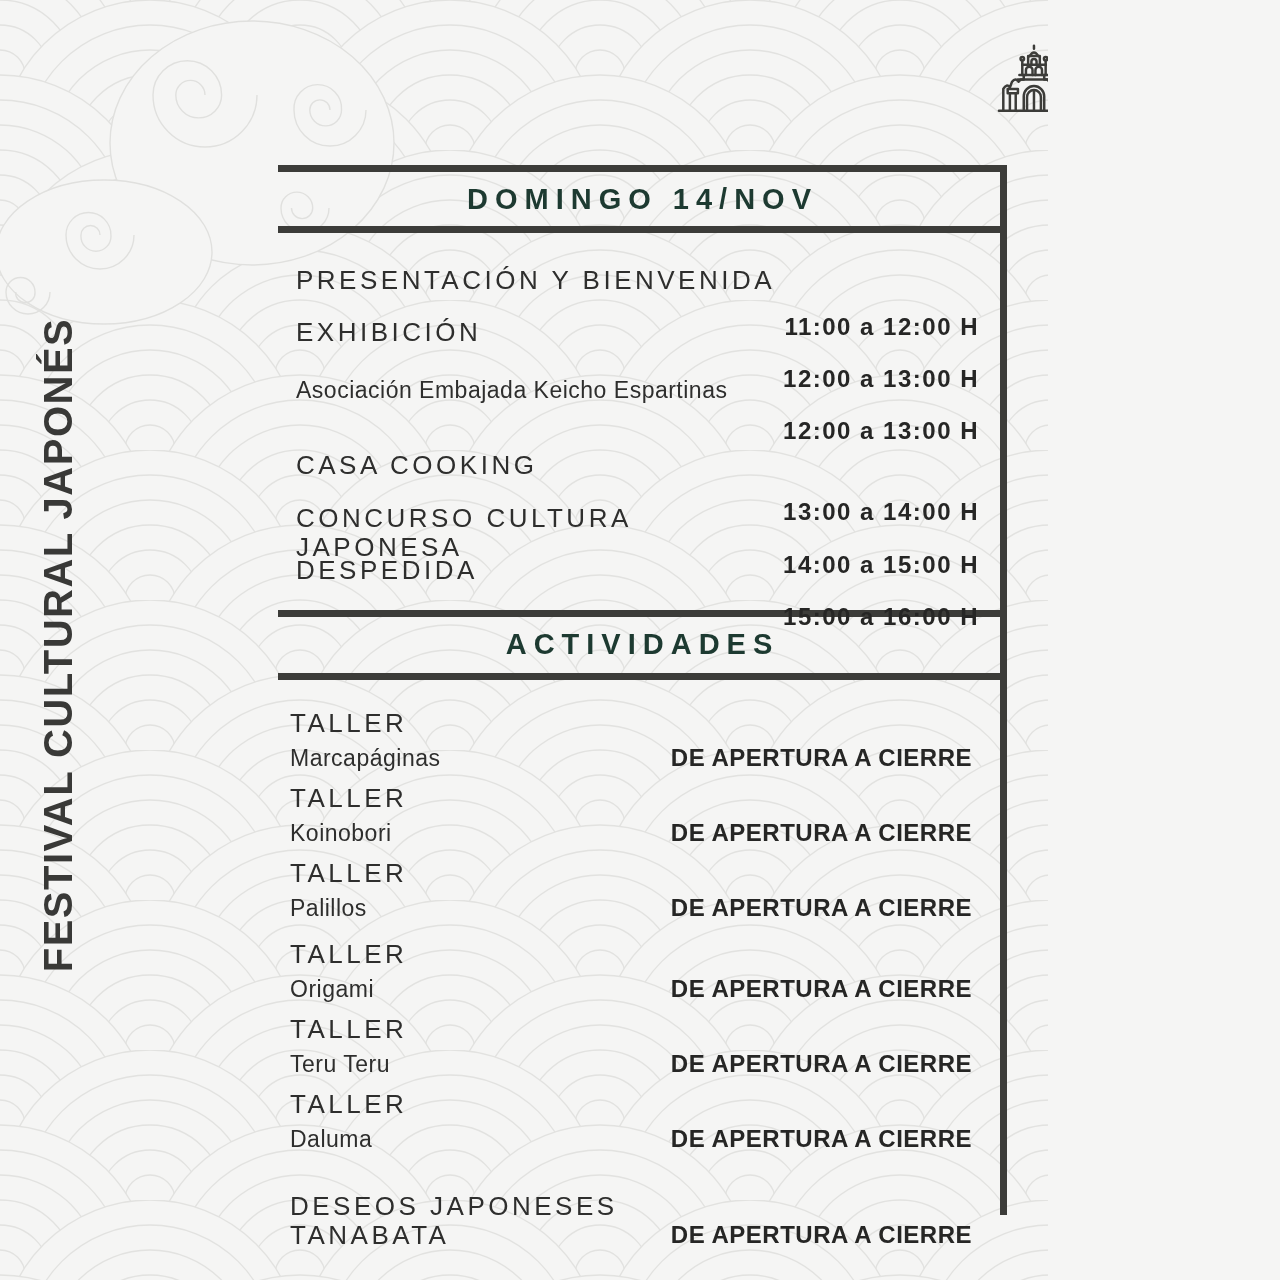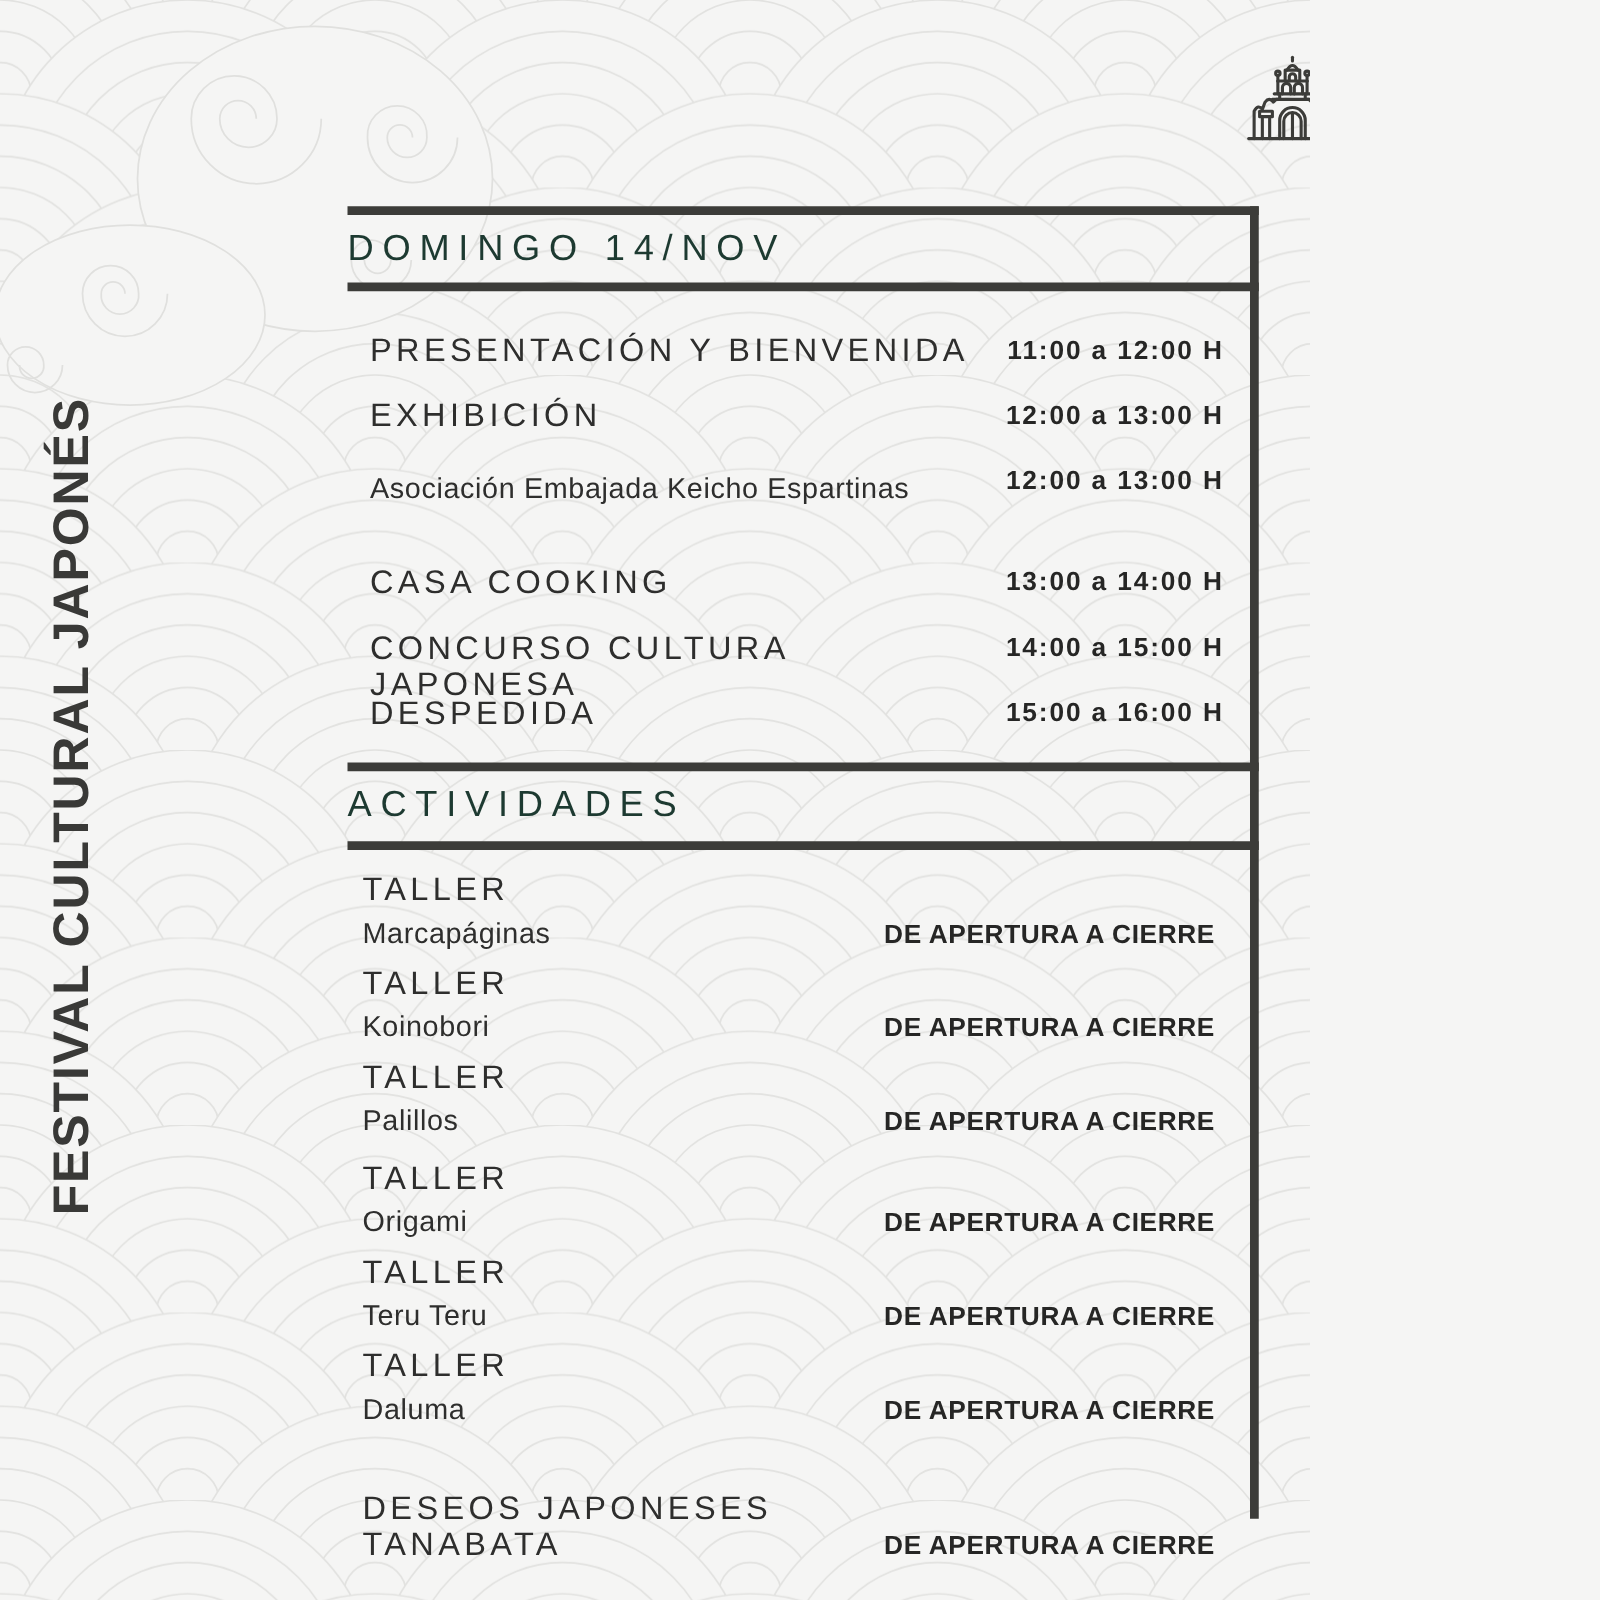--- a/index.html
+++ b/index.html
@@ -16,30 +16,30 @@
   .side-title{
     position:absolute;left:58px;top:645px;transform:translate(-50%,-50%) rotate(-90deg);
     transform-origin:center;white-space:nowrap;font-weight:800;font-size:40px;
     letter-spacing:1.5px;color:#39393六7;color:#393937;
   }
   
   .hrule{position:absolute;left:278px;width:729px;height:7px;background:#3c3c39;}
   .vrule{position:absolute;left:1000px;top:165px;width:7px;height:1050px;background:#3c3c39;}
   
   .section-head{
-    position:absolute;left:278px;width:729px;text-align:left;
-    font-weight:400;font-size:29px;letter-spacing:7px;color:#1d3a31;
+    position:absolute;left:278px;width:729px;text-align:center;
+    font-weight:700;font-size:29px;letter-spacing:7px;color:#1d3a31;
   }
   
   .s-row{position:absolute;left:296px;width:683px;display:flex;justify-content:space-between;align-items:flex-start;}
   .a-row{position:absolute;left:290px;width:682px;display:flex;justify-content:space-between;align-items:flex-end;}
   .ev-title{font-weight:400;font-size:26px;letter-spacing:3.5px;color:#2e2e2d;line-height:1.1;}
   .ev-title.wrap{max-width:390px;margin-top:40px;}
   .ev-sub{font-weight:400;font-size:23px;letter-spacing:.5px;color:#2e2e2d;margin-top:7px;}
-  .ev-time{font-weight:700;font-size:21px;letter-spacing:.5px;color:#262625;white-space:nowrap;padding-top:3px;}
+  .ev-time{font-weight:700;font-size:24px;letter-spacing:.5px;color:#262625;white-space:nowrap;padding-top:3px;margin-top:44px;}
   .ev-time.range{letter-spacing:1.5px;}
 </style>
 </head>
 <body>
 
 <div class="canvas">
 
   <svg class="bg" width="1280" height="1280" viewBox="0 0 1280 1280" aria-hidden="true">
     <defs>
       <g id="scallop" fill="#f5f5f4" stroke="#e2e2e0" stroke-width="1.3">

